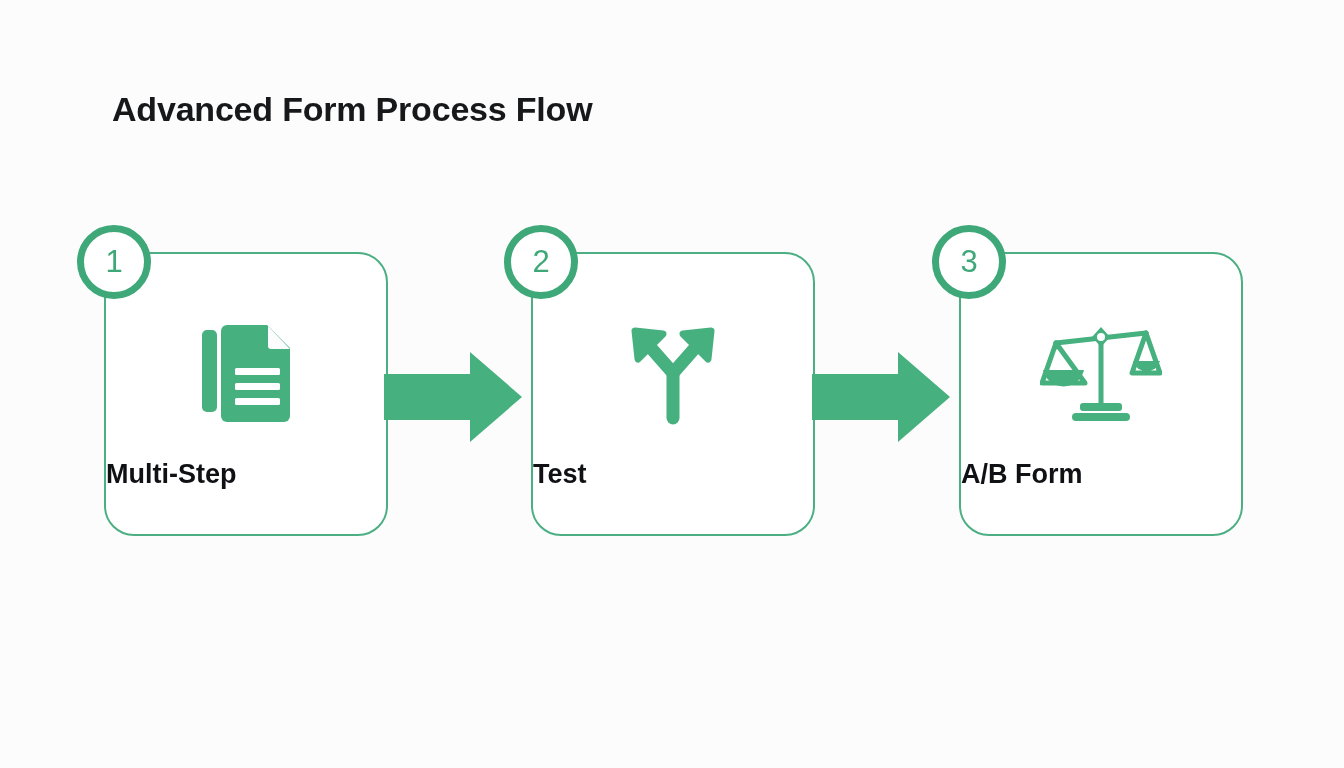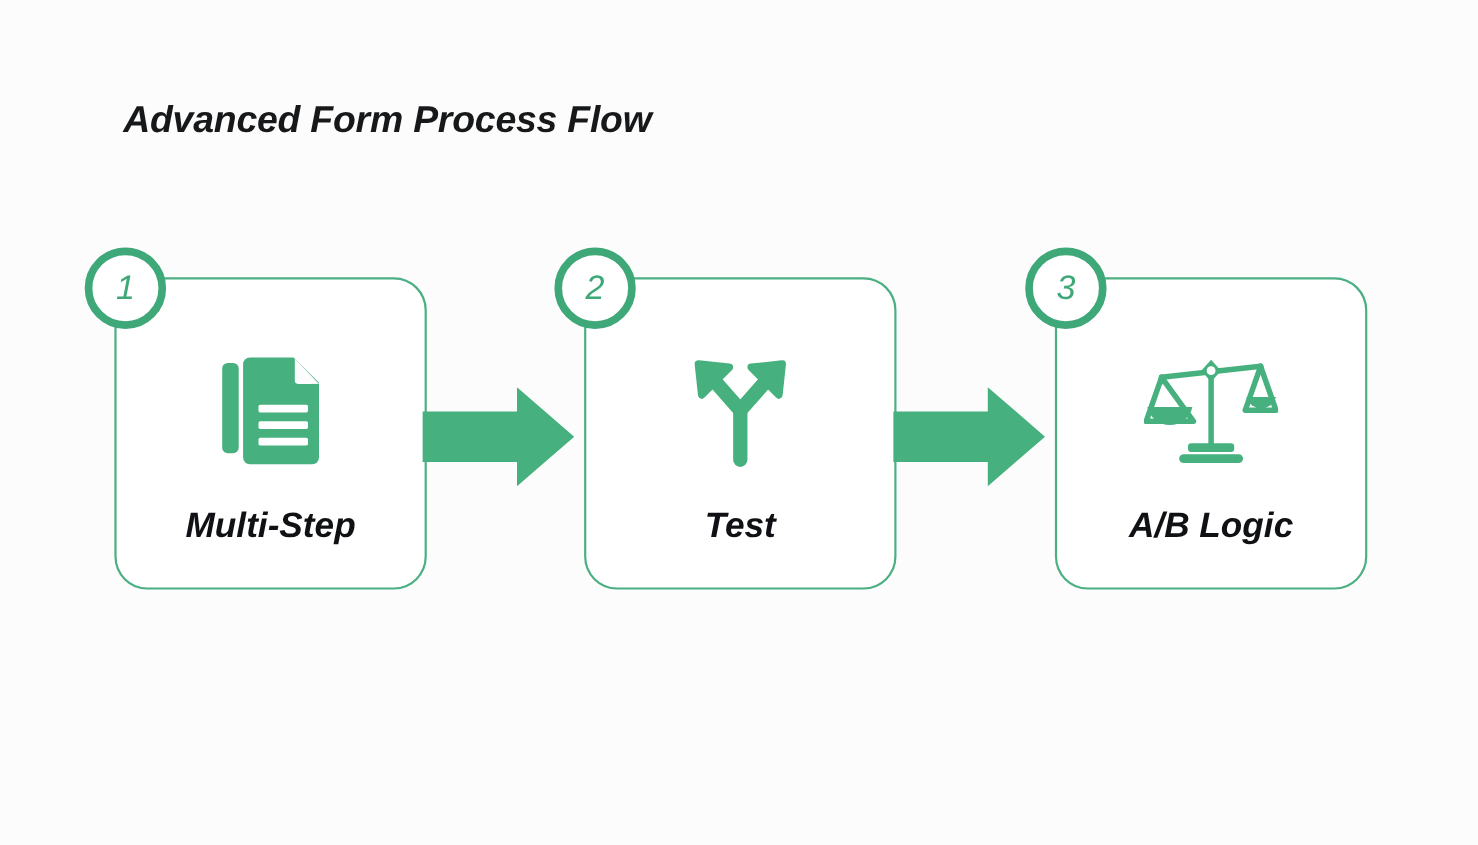--- a/index.html
+++ b/index.html
@@ -12,21 +12,20 @@
     height: 768px;
     background: #fcfcfc;
     font-family: "Liberation Sans", sans-serif;
     overflow: hidden;
     position: relative;
   }
   #canvas {
     position: relative;
     width: 1344px;
     height: 592px;
-    font-style: italic;
   }
 
   
   #page-title {
     position: absolute;
     left: 112px;
     top: 90px;
     font-size: 34px;
     font-weight: bold;
     color: #17181a;
@@ -89,22 +88,22 @@
     display: flex;
     align-items: center;
     justify-content: center;
   }
 
   .step-label {
     position: absolute;
     left: 0;
     right: 0;
     top: 205px;
-    text-align: center;
-    font-size: 32px;
+    text-align: left;
+    font-size: 27px;
     font-weight: bold;
     color: #101114;
     white-space: nowrap;
   }
 
   
   .flow-arrow {
     position: absolute;
     top: 100px;
     width: 138px;
@@ -202,17 +201,17 @@
           <path d="M61 6 L70 16 L61 26 L52 16 Z" fill="#46B07E"></path>
           <circle cx="61" cy="16" r="4" fill="#ffffff"></circle>
 
           <path d="M3 49 h41 a21 21 0 0 1 -41 0 z" fill="#46B07E"></path>
           <path d="M93 40 h27 a14 14 0 0 1 -27 0 z" fill="#46B07E"></path>
 
           <rect x="40" y="82" width="42" height="8" rx="3" fill="#46B07E"></rect>
           <rect x="32" y="92" width="58" height="8" rx="4" fill="#46B07E"></rect>
         </svg>
       </div>
-      <div class="step-label">A/B Logic</div>
+      <div class="step-label">A/B Form</div>
     </div>
 
   </div>
 </div>
 
 </body></html>

